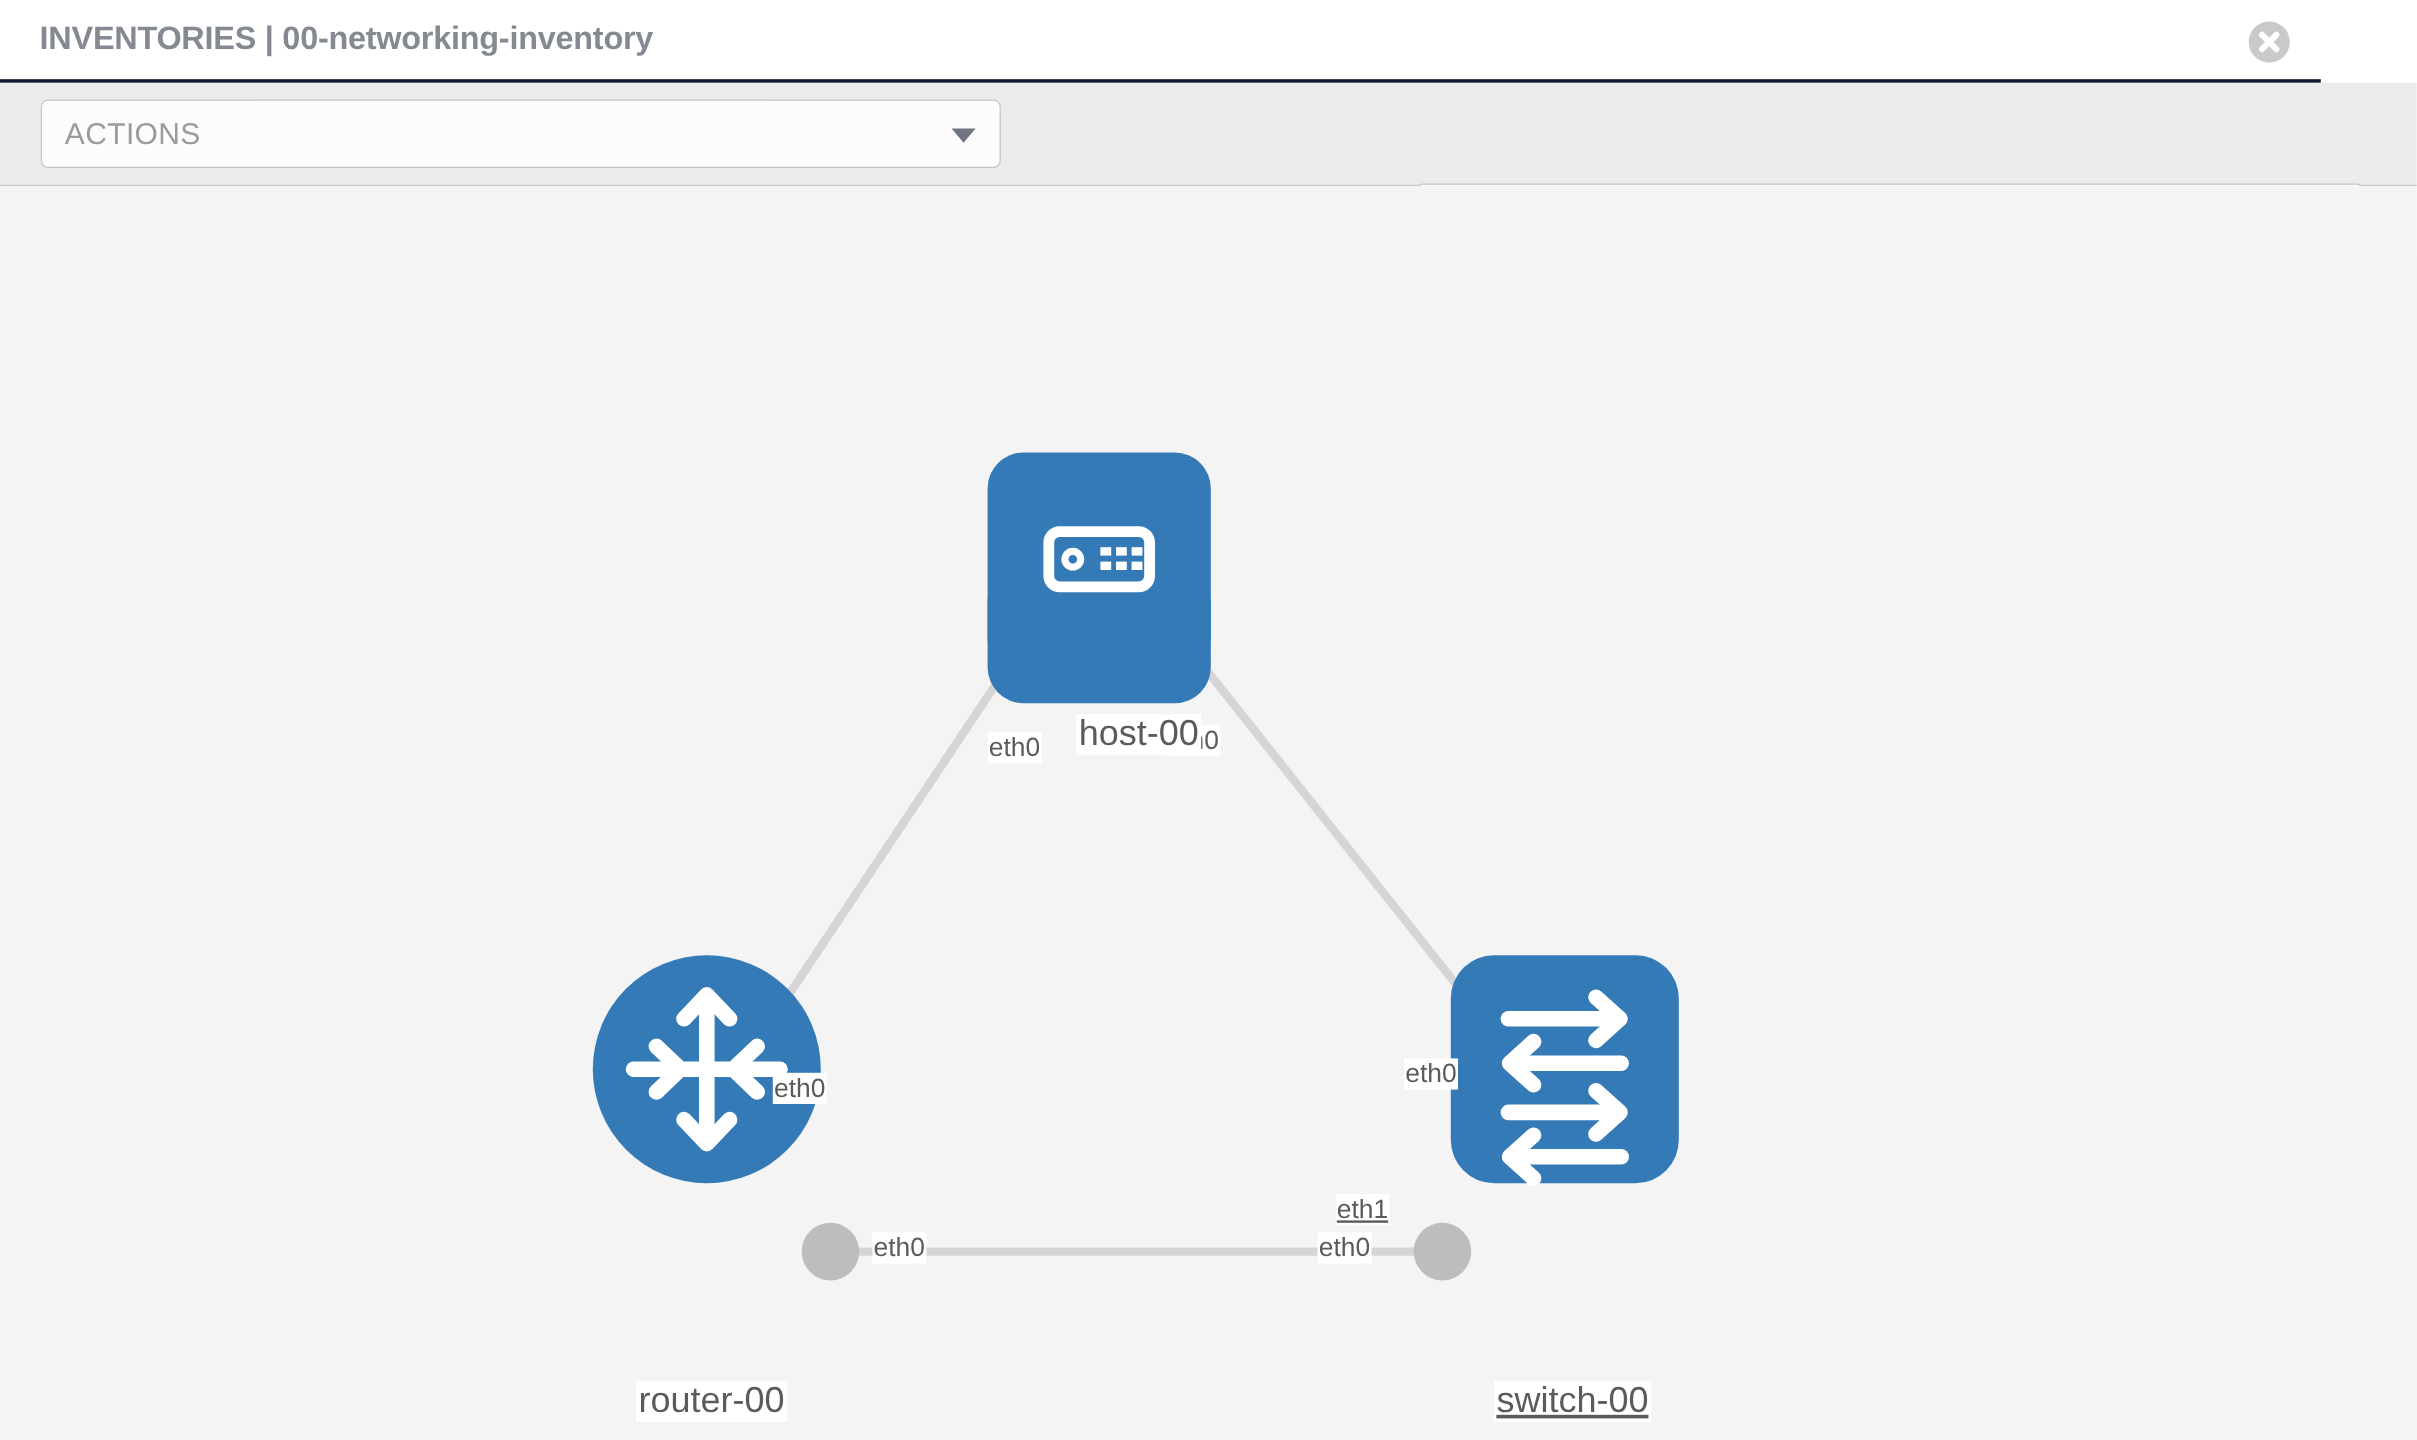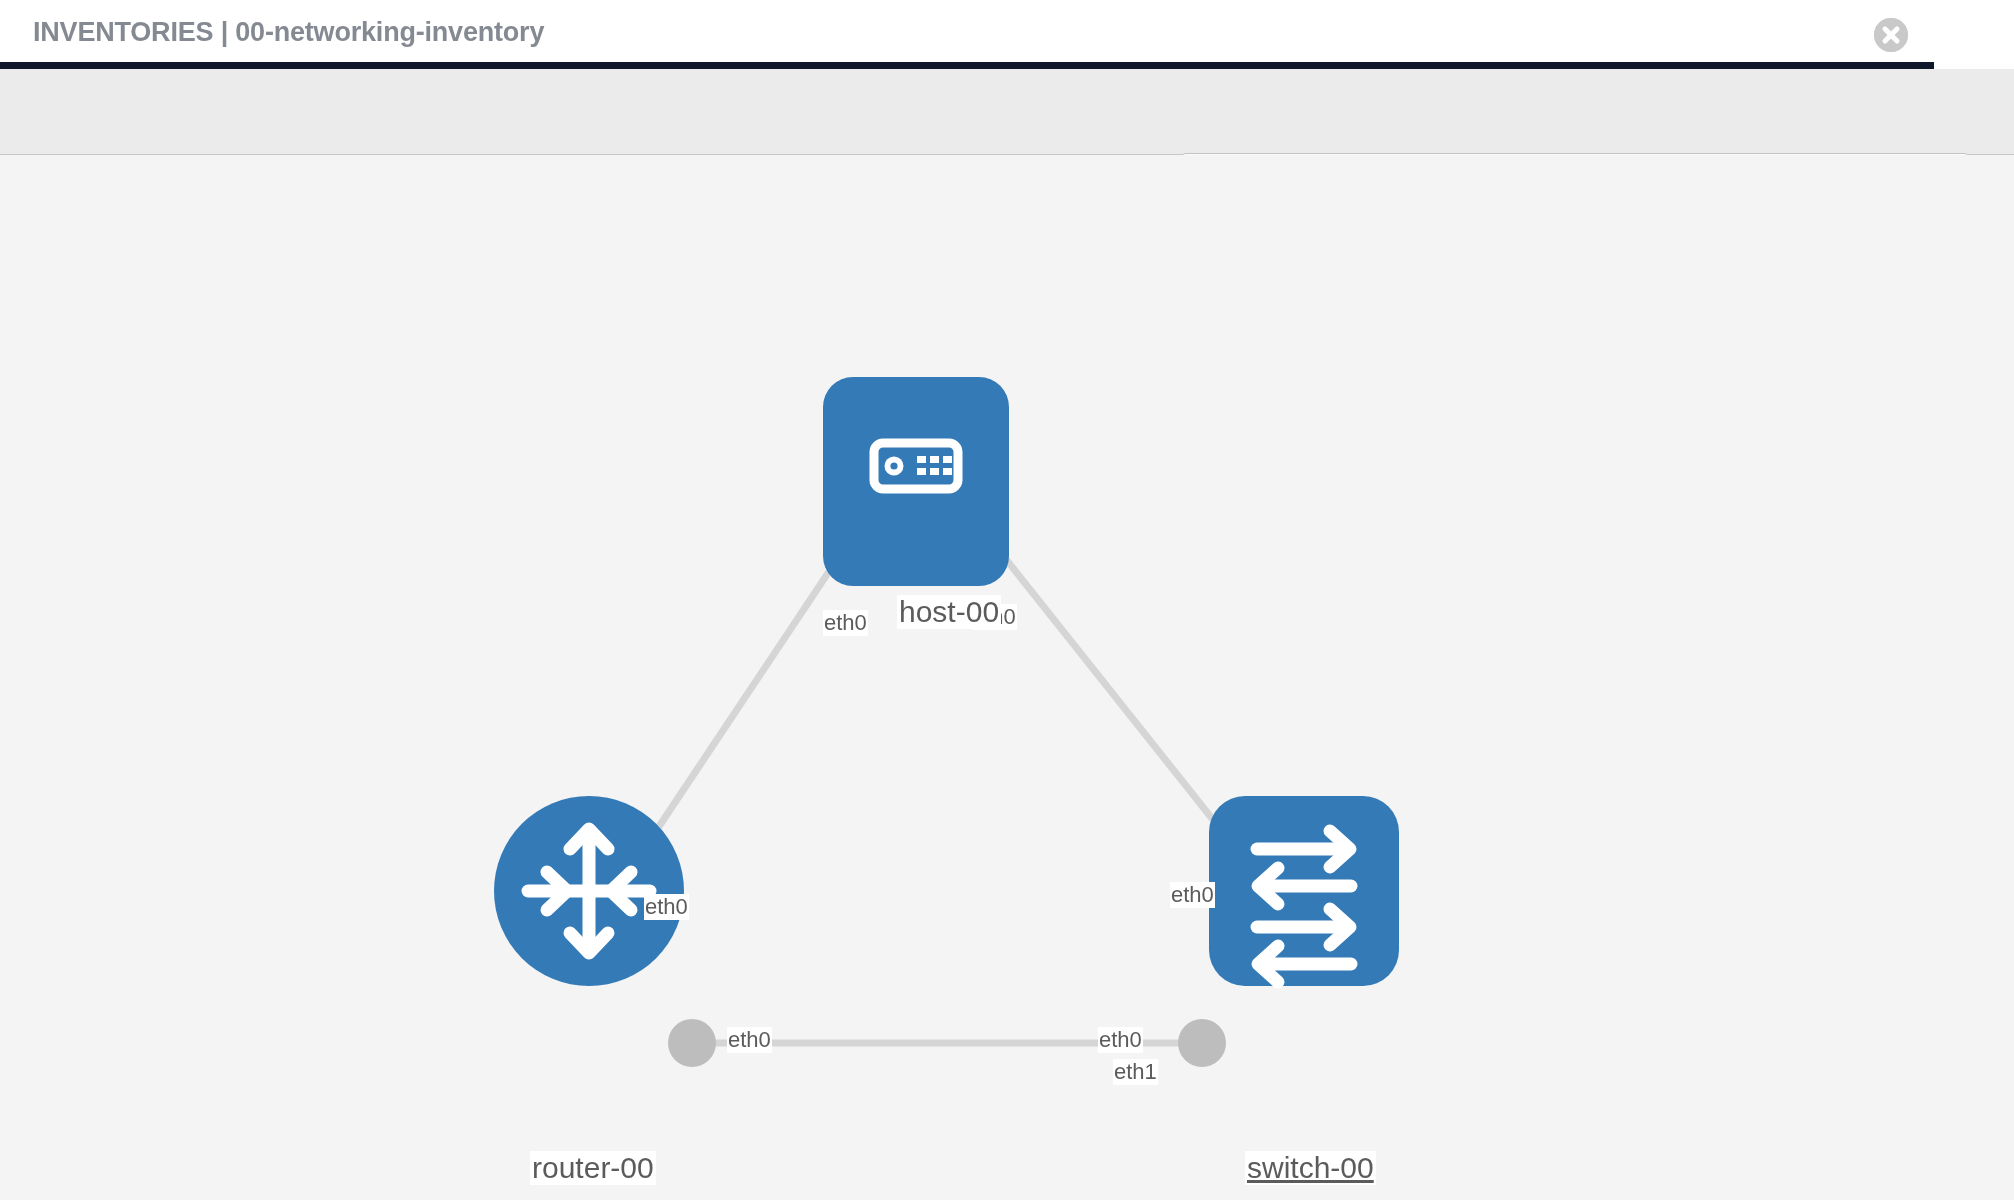--- a/index.html
+++ b/index.html
@@ -13,21 +13,21 @@
     position: relative;
     width: 2014px; height: 1200px;
     background: #ffffff;
   }
 
   
   .header {
     position: absolute; left: 0; top: 0;
     width: 1934px; height: 69px;
     background: #ffffff;
-    border-bottom: 7px solid #0f172a;
+    border-bottom: 3px solid #0f172a;
     box-sizing: border-box;
     padding-left: 34px;
   }
   .page-title {
     position: absolute; left: 33px; top: 17px;
     font-size: 27px; font-weight: bold;
     color: #848992;
     letter-spacing: -0.2px;
     white-space: nowrap;
   }
@@ -127,20 +127,24 @@
     <div class="close-btn">
       <svg width="34" height="34" viewBox="0 0 34 34">
         <circle cx="17" cy="17" r="17" fill="#c9c9c9"></circle>
         <path d="M11 11 L23 23 M23 11 L11 23" stroke="#ffffff" stroke-width="5" stroke-linecap="round"></path>
       </svg>
     </div>
   </div>
 
   <div class="toolbar">
 
+    <div class="actions-select">
+      <span class="label">ACTIONS</span>
+      <span class="caret"></span>
+    </div>
 
     <div class="tool-icon" id="wrench-btn">
       <svg width="46" height="46" viewBox="0 0 46 46">
         <path d="M32.5 8.5 a10.5 10.5 0 1 0 4.5 13.5 l-7.2 -2.6 -2.4 -6.6 z" fill="#848992" transform="rotate(18 26 17)"></path>
         <rect x="9" y="24" width="22" height="7.5" rx="3.2" fill="#848992" transform="rotate(42 20 28)"></rect>
         <circle cx="12.5" cy="35.5" r="3.6" fill="#848992"></circle>
       </svg>
     </div>
 
     <div class="tool-icon" id="key-btn">
@@ -222,20 +226,20 @@
         </g>
       </g>
     </svg>
 
     <span class="edge-label" style="left:823px; top:455px;">eth0</span>
     <span class="edge-label" style="left:972px; top:449px;">eth0</span>
     <span class="edge-label" style="left:644px; top:739px;">eth0</span>
     <span class="edge-label" style="left:1170px; top:727px;">eth0</span>
     <span class="edge-label" style="left:727px; top:872px;">eth0</span>
     <span class="edge-label" style="left:1098px; top:872px;">eth0</span>
-    <span class="edge-label" style="left:1113px; top:904px;">eth1</span>
+    <span class="edge-label" style="left:1113px; top:840px;text-decoration:underline;">eth1</span>
 
     <span class="node-label" style="left:873px; top:440px;margin-left:24px;">host-00</span>
     <span class="node-label" style="left:530px; top:996px;">router-00</span>
     <span class="node-label" style="left:1245px; top:996px;text-decoration:underline;">switch-00</span>
 
   </div>
 </div>
 
 </body></html>

